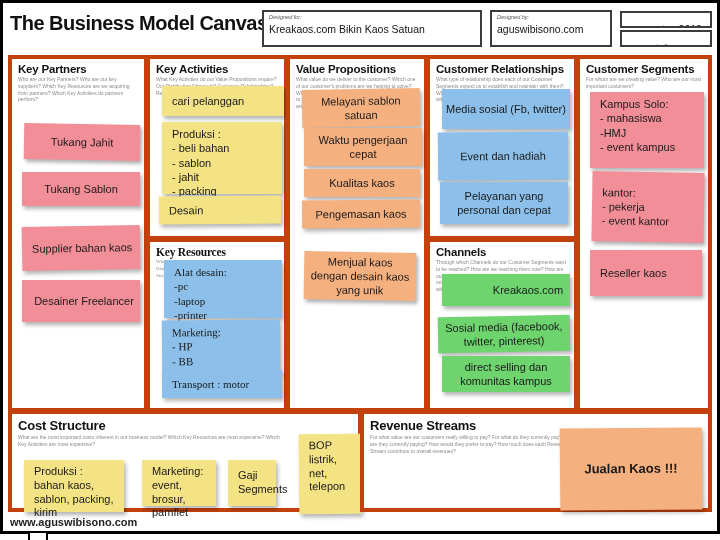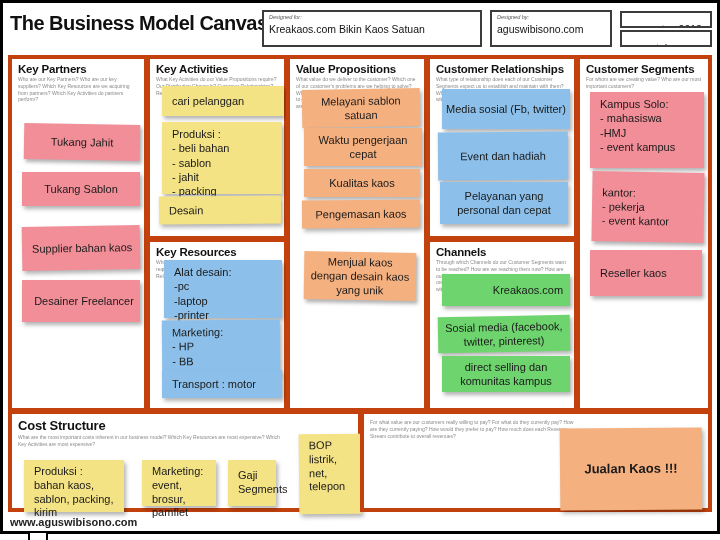--- a/index.html
+++ b/index.html
@@ -72,21 +72,21 @@
     <div class="sec-hint">What Key Activities do our Value Propositions require? Our Distribution Channels? Customer Relationships? Revenue streams?</div>
     <div class="note yellow l" style="left:12px;top:27px;width:122px;height:30px;">cari pelanggan</div>
     <div class="note yellow l top" style="left:12px;top:63px;width:120px;height:72px;">Produksi :
 - beli bahan
 - sablon
 - jahit
 - packing</div>
     <div class="note yellow l tC" style="left:9px;top:137px;width:122px;height:28px;">Desain</div>
   </div>
 
-  <div class="cell" style="left:146px;top:238px;width:142px;height:174px;">
+  <div class="cell" style="left:146px;top:238px;width:142px;height:174px;font-family:Liberation Serif, serif;">
     <div class="sec-title">Key Resources</div>
     <div class="sec-hint">What Key Resources do our Value Propositions require? Our Distribution Channels? Customer Relationships? Revenue Streams?</div>
     <div class="note blue l top" style="left:14px;top:18px;width:118px;height:58px;">Alat desain:
 -pc
 -laptop
 -printer</div>
     <div class="note blue l top tC" style="left:12px;top:78px;width:118px;height:54px;">Marketing:
 - HP
 - BB
 -Laptop</div>
@@ -144,19 +144,20 @@
 pamflet</div>
     <div class="note yellow l sm" style="left:216px;top:46px;width:48px;height:46px;">Gaji
 Segments</div>
     <div class="note yellow l top sm tC" style="left:287px;top:20px;width:62px;height:80px;">BOP
 listrik,
 net,
 telepon</div>
   </div>
 
   <div class="cell" style="left:360px;top:410px;width:352px;height:102px;">
+    <div class="sec-title" style="font-size:13px;">Revenue Streams</div>
     <div class="sec-hint" style="width:205px;">For what value are our customers really willing to pay? For what do they currently pay? How are they currently paying? How would they prefer to pay? How much does each Revenue Stream contribute to overall revenues?</div>
     <div class="note orange c lg tC" style="left:196px;top:14px;width:142px;height:82px;">Jualan Kaos !!!</div>
   </div>
 
   <div class="footer-link">www.aguswibisono.com</div>
   <div class="mini-box"></div>
 </div>
 
 </body></html>

